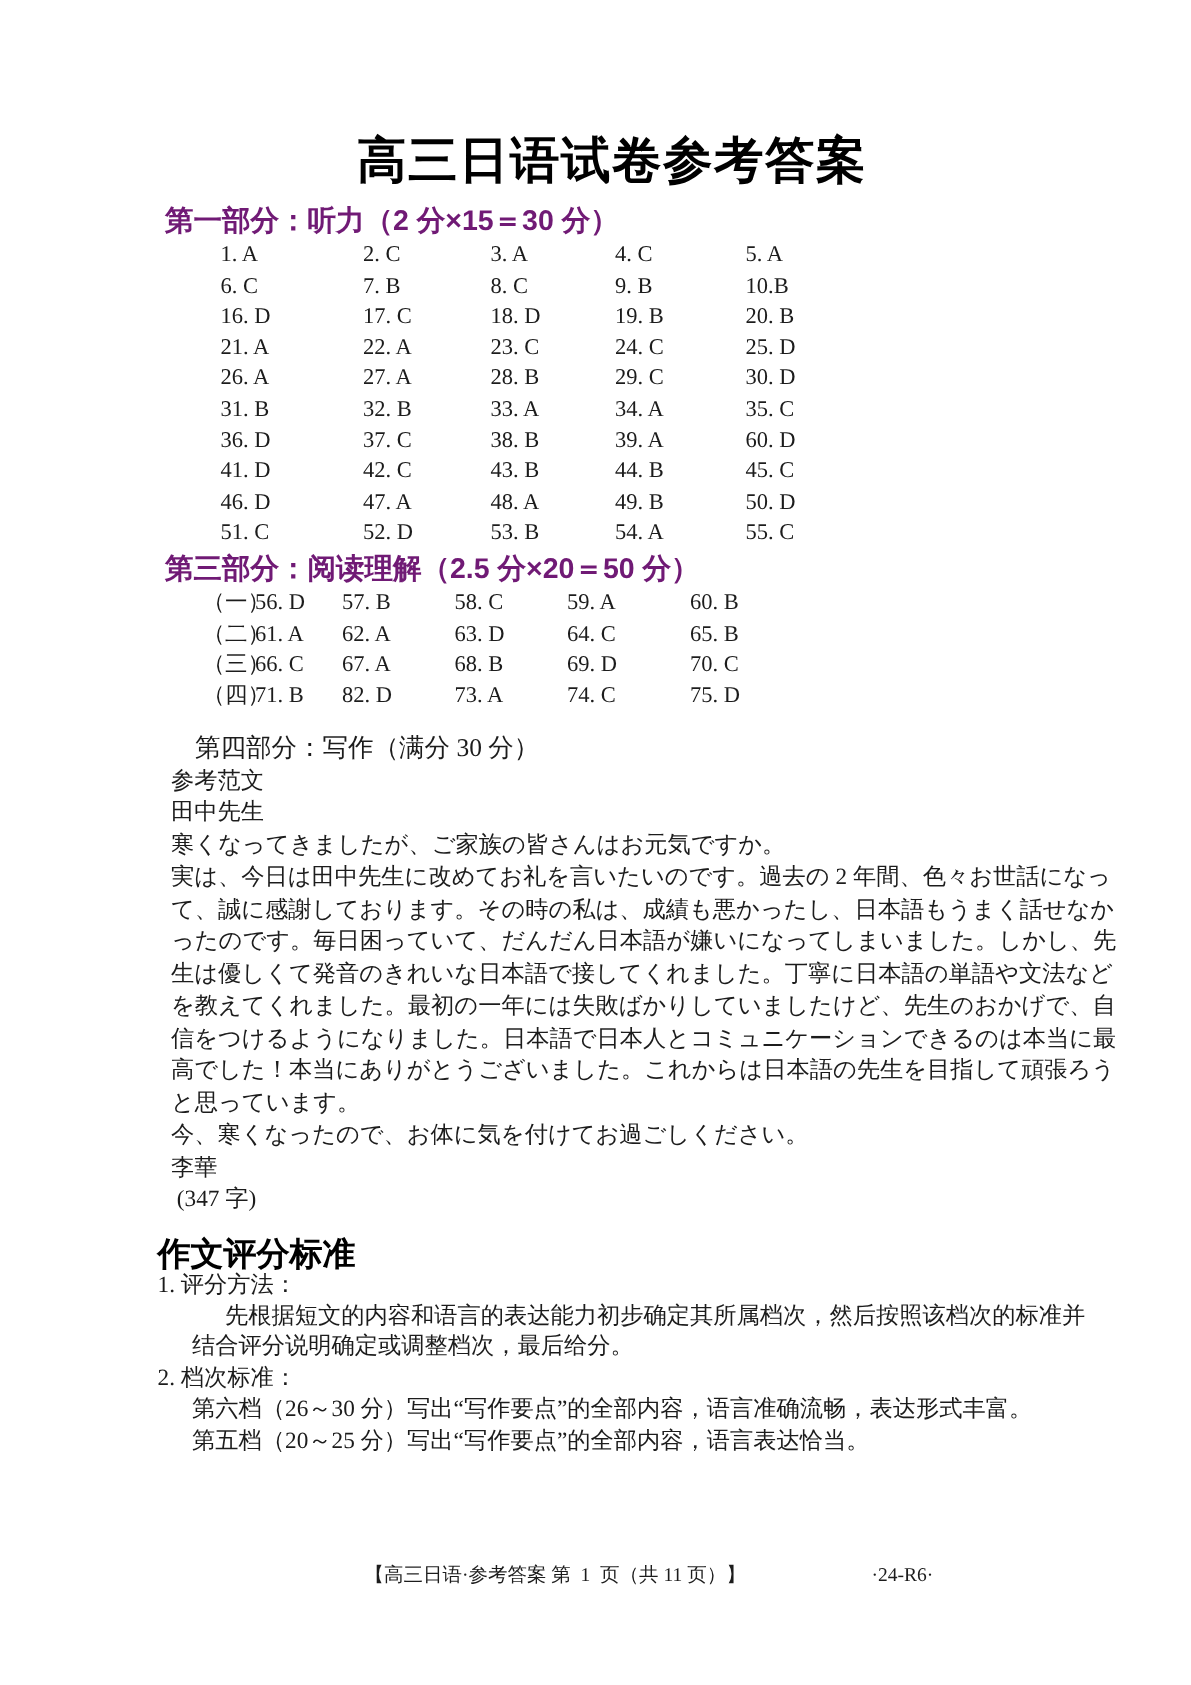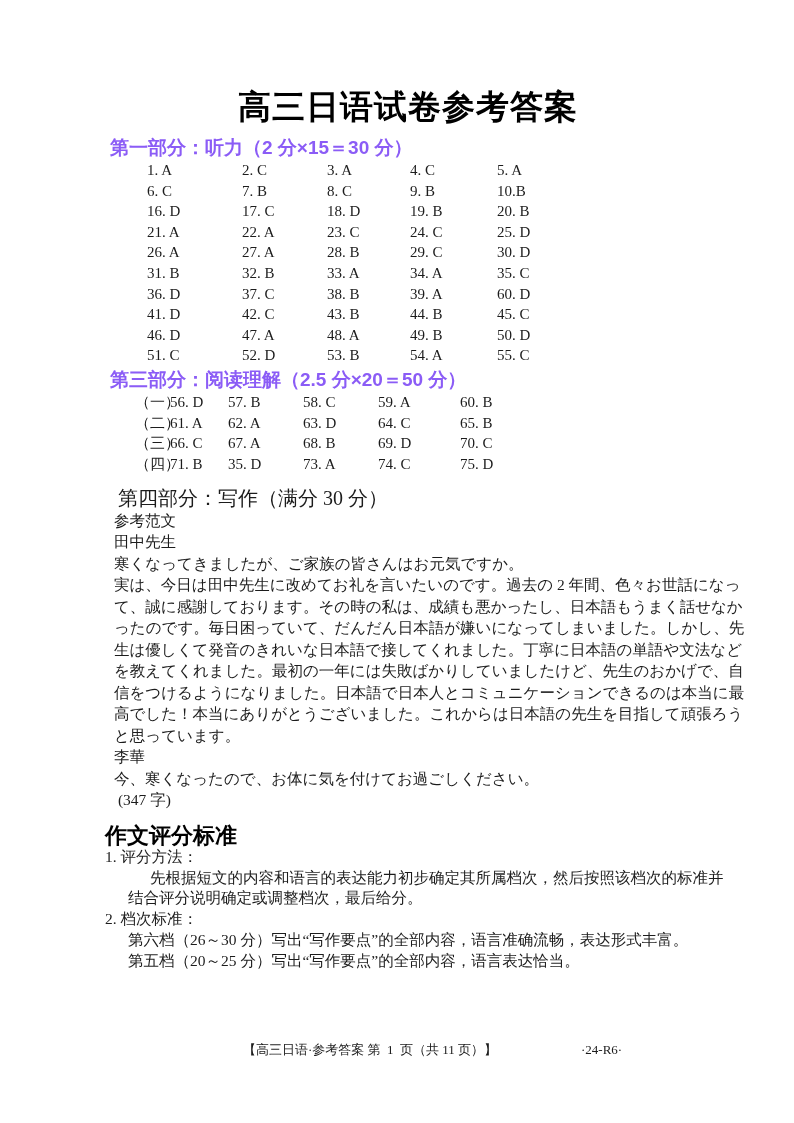--- a/index.html
+++ b/index.html
@@ -24,38 +24,38 @@
     text-align: center;
     color: #000;
     margin-bottom: 10px;
     letter-spacing: 1px;
   }
   .part-heading {
     font-family: "Liberation Sans", "DejaVu Sans", sans-serif;
     font-weight: 700;
     font-size: 19px;
     line-height: 24px;
-    color: #8b5cf6;
+    color: #701a75;
     margin-top: 2px;
     white-space: pre;
   }
   .answer-grid { font-size: 15px; color: #1c1c1c; }
   .answer-grid .answer-row { display: grid; line-height: 20.6px; }
   .grid12 { margin-left: 37px; }
   .grid12 .answer-row { grid-template-columns: 95px 85px 83px 87px auto; }
   .grid3 { margin-left: 25px; }
   .grid3 .answer-row { grid-template-columns: 35px 58px 75px 75px 82px auto; }
   .cell { white-space: pre; }
   .part4 {
     margin-left: 4px;
     margin-top: 14px;
     font-size: 15.5px;
     line-height: 21.5px;
   }
-  .part4-heading { margin-left: 4px; font-size: 20px; }
+  .part4-heading { margin-left: 16px; font-size: 17px; }
   .line, .essay-line { white-space: pre; }
   .eval {
     margin-left: -5px;
     margin-top: 14px;
     font-size: 15.5px;
     line-height: 20.8px;
   }
   .eval-heading {
     font-family: "Liberation Sans", "DejaVu Sans", sans-serif;
     font-weight: 700;
@@ -185,21 +185,21 @@
           <span class="cell">（三）</span>
           <span class="cell">66. C</span>
           <span class="cell">67. A</span>
           <span class="cell">68. B</span>
           <span class="cell">69. D</span>
           <span class="cell">70. C</span>
         </div>
         <div class="answer-row">
           <span class="cell">（四）</span>
           <span class="cell">71. B</span>
-          <span class="cell">35. D</span>
+          <span class="cell">82. D</span>
           <span class="cell">73. A</span>
           <span class="cell">74. C</span>
           <span class="cell">75. D</span>
         </div>
       </div>
   </section>
 
   <section class="part4">
     <div class="line part4-heading">第四部分：写作（满分 30 分）</div>
     <div class="line">参考范文</div>
@@ -207,22 +207,22 @@
         <div class="essay-line">田中先生</div>
         <div class="essay-line">寒くなってきましたが、ご家族の皆さんはお元気ですか。</div>
         <div class="essay-line">実は、今日は田中先生に改めてお礼を言いたいのです。過去の 2 年間、色々お世話になっ</div>
         <div class="essay-line">て、誠に感謝しております。その時の私は、成績も悪かったし、日本語もうまく話せなか</div>
         <div class="essay-line">ったのです。毎日困っていて、だんだん日本語が嫌いになってしまいました。しかし、先</div>
         <div class="essay-line">生は優しくて発音のきれいな日本語で接してくれました。丁寧に日本語の単語や文法など</div>
         <div class="essay-line">を教えてくれました。最初の一年には失敗ばかりしていましたけど、先生のおかげで、自</div>
         <div class="essay-line">信をつけるようになりました。日本語で日本人とコミュニケーションできるのは本当に最</div>
         <div class="essay-line">高でした！本当にありがとうございました。これからは日本語の先生を目指して頑張ろう</div>
         <div class="essay-line">と思っています。</div>
+        <div class="essay-line">今、寒くなったので、お体に気を付けてお過ごしください。</div>
         <div class="essay-line">李華</div>
-        <div class="essay-line">今、寒くなったので、お体に気を付けてお過ごしください。</div>
         <div class="essay-line"> (347 字)</div>
       </div>
   </section>
 
   <section class="eval">
     <div class="eval-heading">作文评分标准</div>
     <div class="line">1. 评分方法：</div>
     <div class="line ind2">先根据短文的内容和语言的表达能力初步确定其所属档次，然后按照该档次的标准并</div>
     <div class="line ind1">结合评分说明确定或调整档次，最后给分。</div>
     <div class="line">2. 档次标准：</div>

